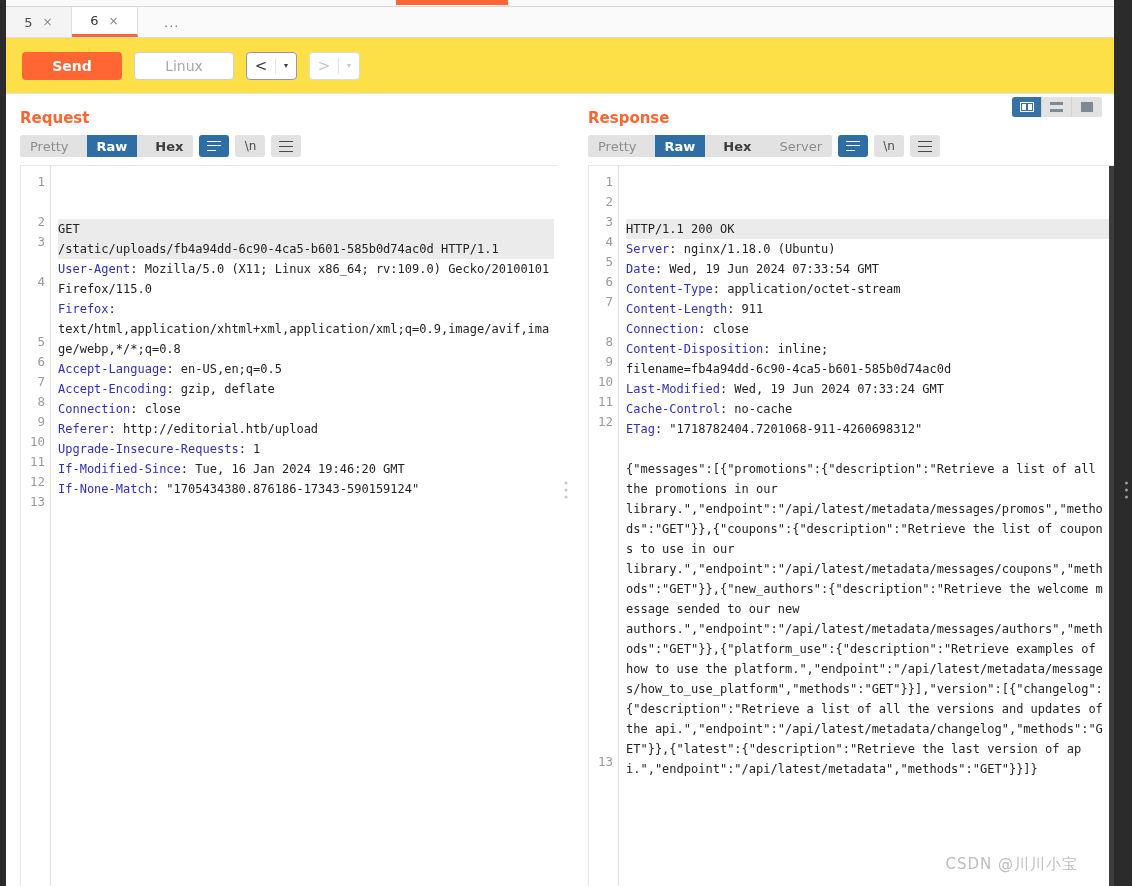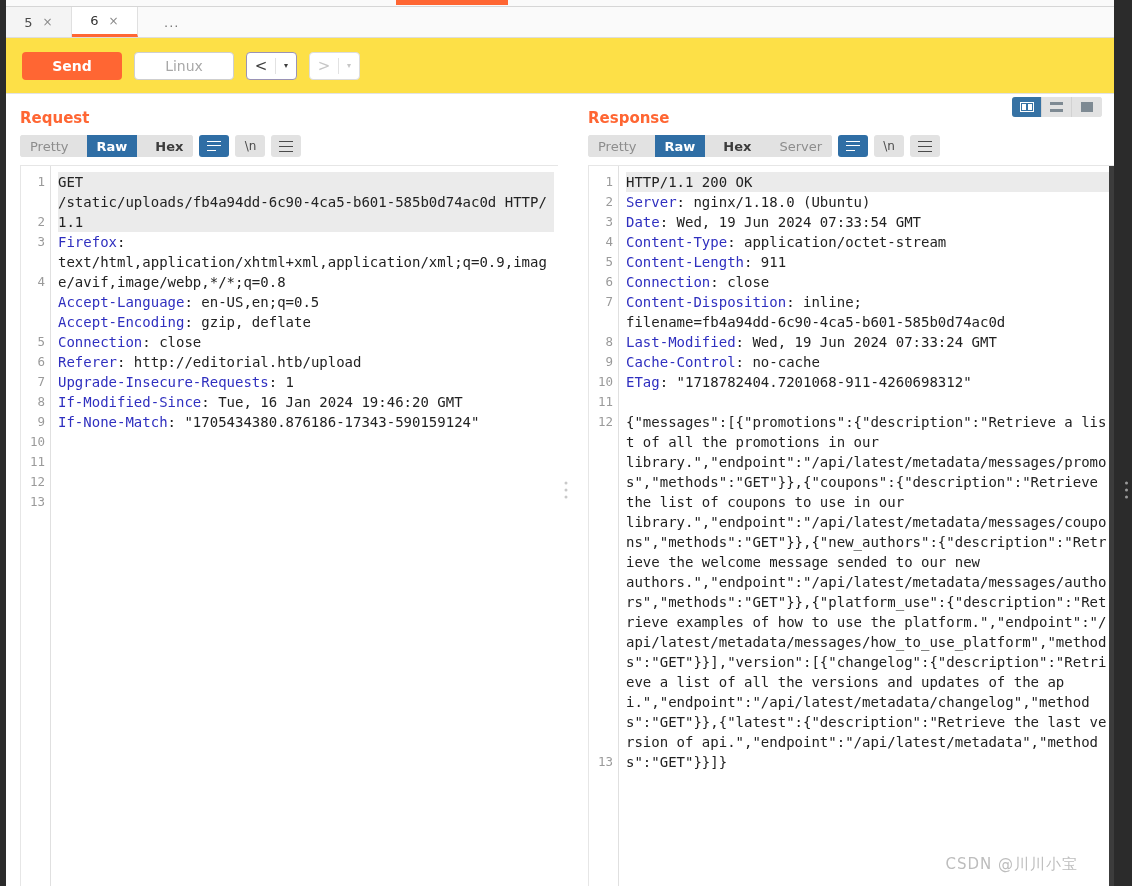--- a/index.html
+++ b/index.html
@@ -294,26 +294,27 @@
     color: #9a9a9a;
     border-right: 1px solid #e0e0e0;
     background: #ffffff;
     user-select: none;
   }
   .gutter div { height: 20px; }
   .code {
     flex: 1 1 auto;
     padding: 6px 4px 0 7px;
     font-family: "DejaVu Sans Mono", "Liberation Mono", monospace;
-    font-size: 14px;
+    font-size: 12px;
     line-height: 20px;
     color: #222222;
     white-space: pre-wrap;
     word-break: break-all;
     overflow: hidden;
+    margin-top: 47px;
   }
   .code .ln { display: block; }
   .code .hdrname { color: #2f2fbf; }
   .code .lnhl { background: #ebebeb; }
   .vscrollbar {
     position: absolute;
     right: 0; top: 0; bottom: 0;
     width: 5px;
     background: #ffffff;
   }
@@ -407,21 +408,21 @@
             <div style="height: 20px;">6</div>
             <div style="height: 20px;">7</div>
             <div style="height: 20px;">8</div>
             <div style="height: 20px;">9</div>
             <div style="height: 20px;">10</div>
             <div style="height: 20px;">11</div>
             <div style="height: 20px;">12</div>
             <div style="height: 20px;">13</div>
           </div>
         <div class="code"><div class="ln lnhl"><span>GET
-/static/uploads/fb4a94dd-6c90-4ca5-b601-585b0d74ac0d HTTP/1.1</span></div><div class="ln"><span class="hdrname">Firefox</span><span>:
+/static/uploads/fb4a94dd-6c90-4ca5-b601-585b0d74ac0d HTTP/1.1</span></div><div class="ln"><span class="hdrname">User-Agent</span><span>: Mozilla/5.0 (X11; Linux x86_64; rv:109.0) Gecko/20100101 Firefox/115.0</span></div><div class="ln"><span class="hdrname">Firefox</span><span>:
 text/html,application/xhtml+xml,application/xml;q=0.9,image/avif,image/webp,*/*;q=0.8</span></div><div class="ln"><span class="hdrname">Accept-Language</span><span>: en-US,en;q=0.5</span></div><div class="ln"><span class="hdrname">Accept-Encoding</span><span>: gzip, deflate</span></div><div class="ln"><span class="hdrname">Connection</span><span>: close</span></div><div class="ln"><span class="hdrname">Referer</span><span>: http://editorial.htb/upload</span></div><div class="ln"><span class="hdrname">Upgrade-Insecure-Requests</span><span>: 1</span></div><div class="ln"><span class="hdrname">If-Modified-Since</span><span>: Tue, 16 Jan 2024 19:46:20 GMT</span></div><div class="ln"><span class="hdrname">If-None-Match</span><span>: "1705434380.876186-17343-590159124"</span></div><div class="ln">&nbsp;</div><div class="ln">&nbsp;</div></div>
       </div>
     </div>
 
     <div class="splitter">
       <div class="dots">
           <i></i>
           <i></i>
           <i></i>
         </div>

